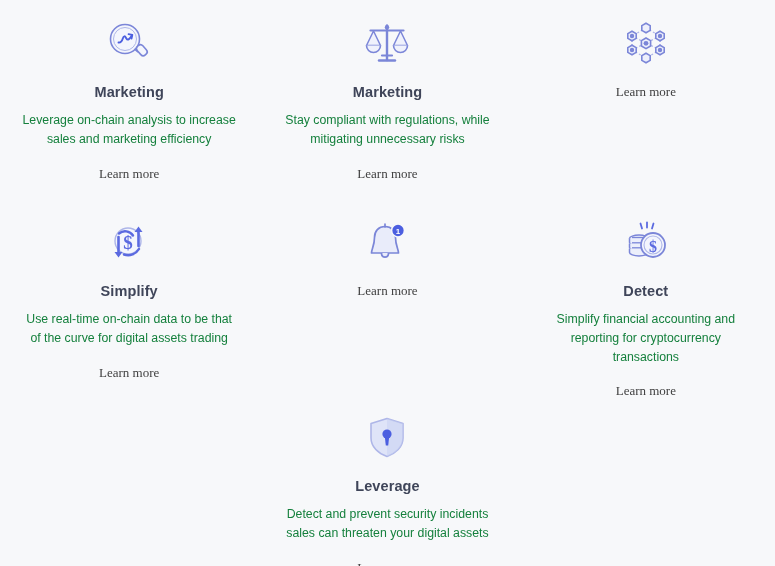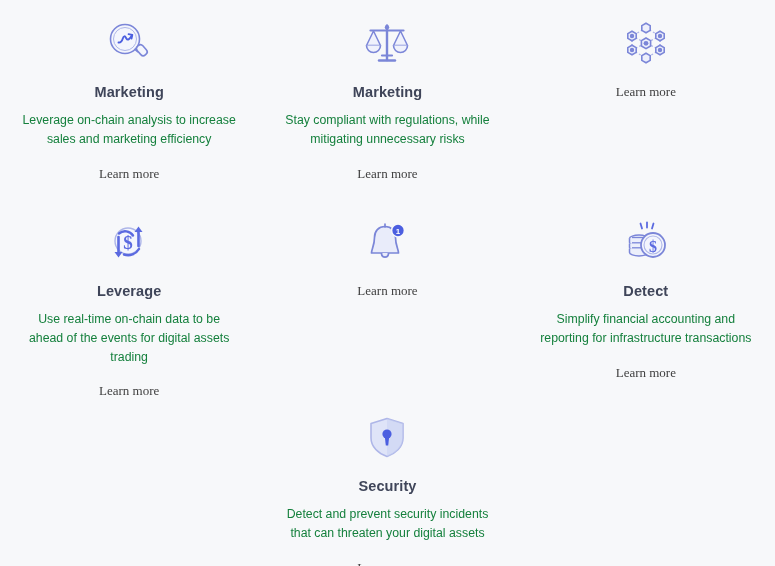--- a/index.html
+++ b/index.html
@@ -148,22 +148,22 @@
         <circle cx="25" cy="25" r="13" stroke="#aeb6e8" stroke-width="1.4" fill="#f4f6fd"></circle>
         <path d="M30 19.5 A9.5 9.5 0 0 0 16 17.5" stroke="#5b6ae0" stroke-width="2.4" stroke-linecap="round" fill="none"></path>
         <path d="M36 33 A12.5 12.5 0 0 1 21 38.5" stroke="#5b6ae0" stroke-width="2.4" stroke-linecap="round" fill="none"></path>
         <path d="M35.5 10.5 L39.5 16 L31.5 16 Z" fill="#5b6ae0"></path>
         <line x1="35.5" y1="14.5" x2="35.5" y2="30" stroke="#5b6ae0" stroke-width="2.6" stroke-linecap="round"></line>
         <path d="M15.5 41.5 L11.5 36 L19.5 36 Z" fill="#5b6ae0"></path>
         <line x1="15.5" y1="37.5" x2="15.5" y2="21" stroke="#5b6ae0" stroke-width="2.6" stroke-linecap="round"></line>
         <text x="25" y="32.5" text-anchor="middle" font-family="Liberation Serif, serif" font-size="19" font-weight="bold" fill="#5b6ae0">$</text>
       </svg>
     </div>
-    <div class="card-title">Leverage</div>
-    <div class="card-desc">Use real-time on-chain data to be ahead of the events for digital assets trading</div>
+    <div class="card-title">Simplify</div>
+    <div class="card-desc">Use real-time on-chain data to be that of the curve for digital assets trading</div>
     <a class="learn-more">Learn more</a>
   </div>
 
   <div class="feature-card row2">
     <div class="icon-wrap">
       <svg width="52" height="52" viewBox="0 0 52 52" fill="none">
         <path d="M24 10.5 C17.5 10.5 13.5 15 13.5 21.5 C13.5 29.5 10.5 33.5 10.5 37 L37.5 37
                  C37.5 33.5 34.5 29.5 34.5 21.5 C34.5 15 30.5 10.5 24 10.5 Z" fill="#e9ecfa" stroke="#7b86d8" stroke-width="1.7" stroke-linejoin="round"></path>
         <path d="M24 8 L24 11" stroke="#7b86d8" stroke-width="1.7" stroke-linecap="round"></path>
         <path d="M20.5 37 C20.5 39.6 22 41.2 24 41.2 C26 41.2 27.5 39.6 27.5 37" fill="#e9ecfa" stroke="#7b86d8" stroke-width="1.7" stroke-linejoin="round"></path>
@@ -192,35 +192,35 @@
           <line x1="12" y1="21.5" x2="26" y2="21.5"></line>
           <line x1="12" y1="26.8" x2="26" y2="26.8"></line>
           <line x1="12" y1="31.8" x2="26" y2="31.8"></line>
         </g>
         <circle cx="33" cy="29" r="12" fill="#f3f5fd" stroke="#7b86d8" stroke-width="1.8"></circle>
         <circle cx="33" cy="29" r="9" fill="none" stroke="#aeb6e8" stroke-width="1.1"></circle>
         <text x="33" y="35.5" text-anchor="middle" font-family="Liberation Serif, serif" font-size="16" font-weight="bold" fill="#5b6ae0">$</text>
       </svg>
     </div>
     <div class="card-title">Detect</div>
-    <div class="card-desc">Simplify financial accounting and reporting for infrastructure transactions</div>
+    <div class="card-desc">Simplify financial accounting and reporting for cryptocurrency transactions</div>
     <a class="learn-more">Learn more</a>
   </div>
 
   <div class="card-empty"></div>
 
   <div class="feature-card row3 r3">
     <div class="icon-wrap">
       <svg width="52" height="52" viewBox="0 0 52 52" fill="none">
         <path d="M26 7.5 L42 12.5 V27 C42 36 34.5 42.5 26 45.5 C17.5 42.5 10 36 10 27 V12.5 Z" fill="#dfe4f8" stroke="#aeb6e8" stroke-width="1.6" stroke-linejoin="round"></path>
         <path d="M26 7.5 L42 12.5 V27 C42 36 34.5 42.5 26 45.5 Z" fill="#c9d1f3" opacity="0.55"></path>
         <circle cx="26" cy="23" r="4.6" fill="#4c5fe0"></circle>
         <path d="M23.9 26.5 L28.1 26.5 L27.2 34.5 L24.8 34.5 Z" fill="#4c5fe0"></path>
       </svg>
     </div>
-    <div class="card-title">Security</div>
-    <div class="card-desc">Detect and prevent security incidents that can threaten your digital assets</div>
+    <div class="card-title">Leverage</div>
+    <div class="card-desc">Detect and prevent security incidents sales can threaten your digital assets</div>
     <a class="learn-more">Learn more</a>
   </div>
 
   <div class="card-empty"></div>
 
 </div>
 
 </body></html>

